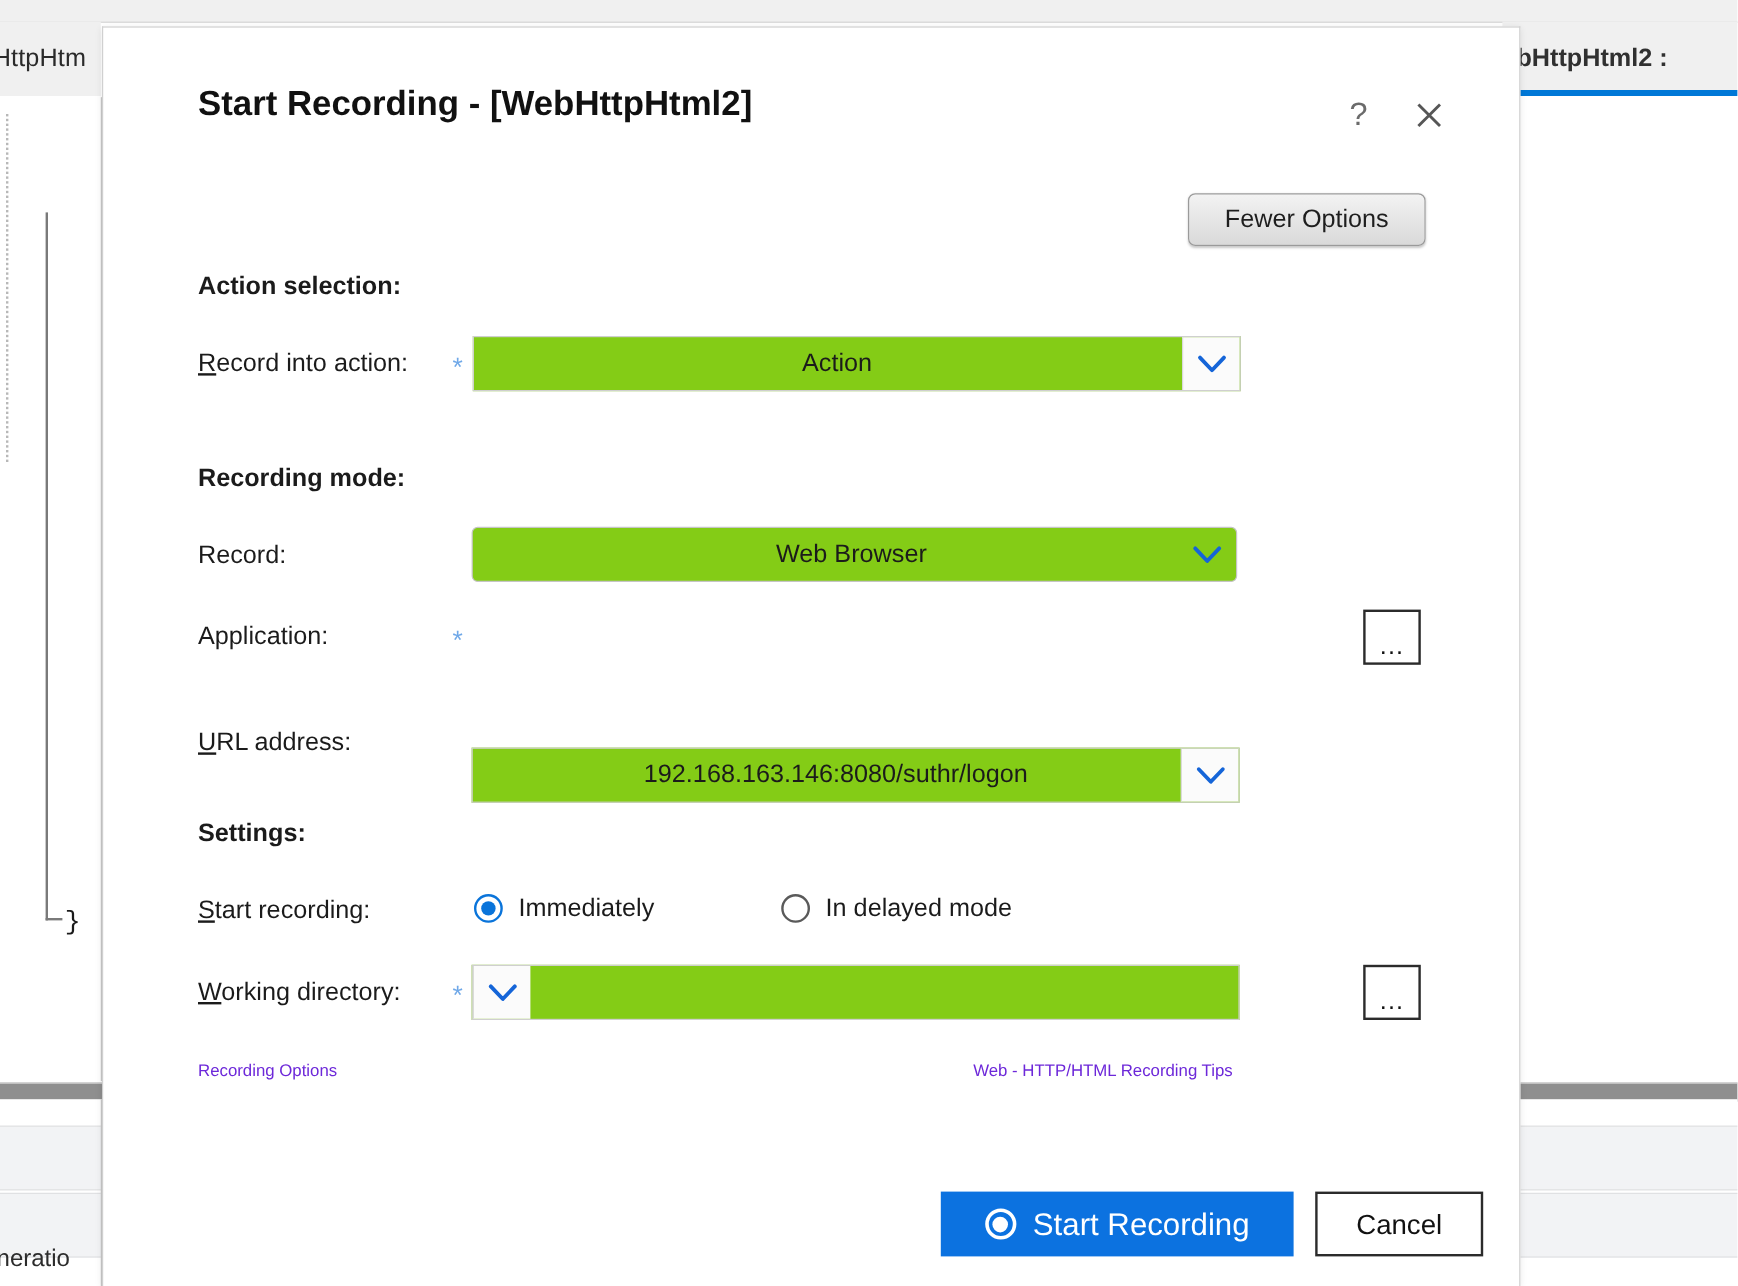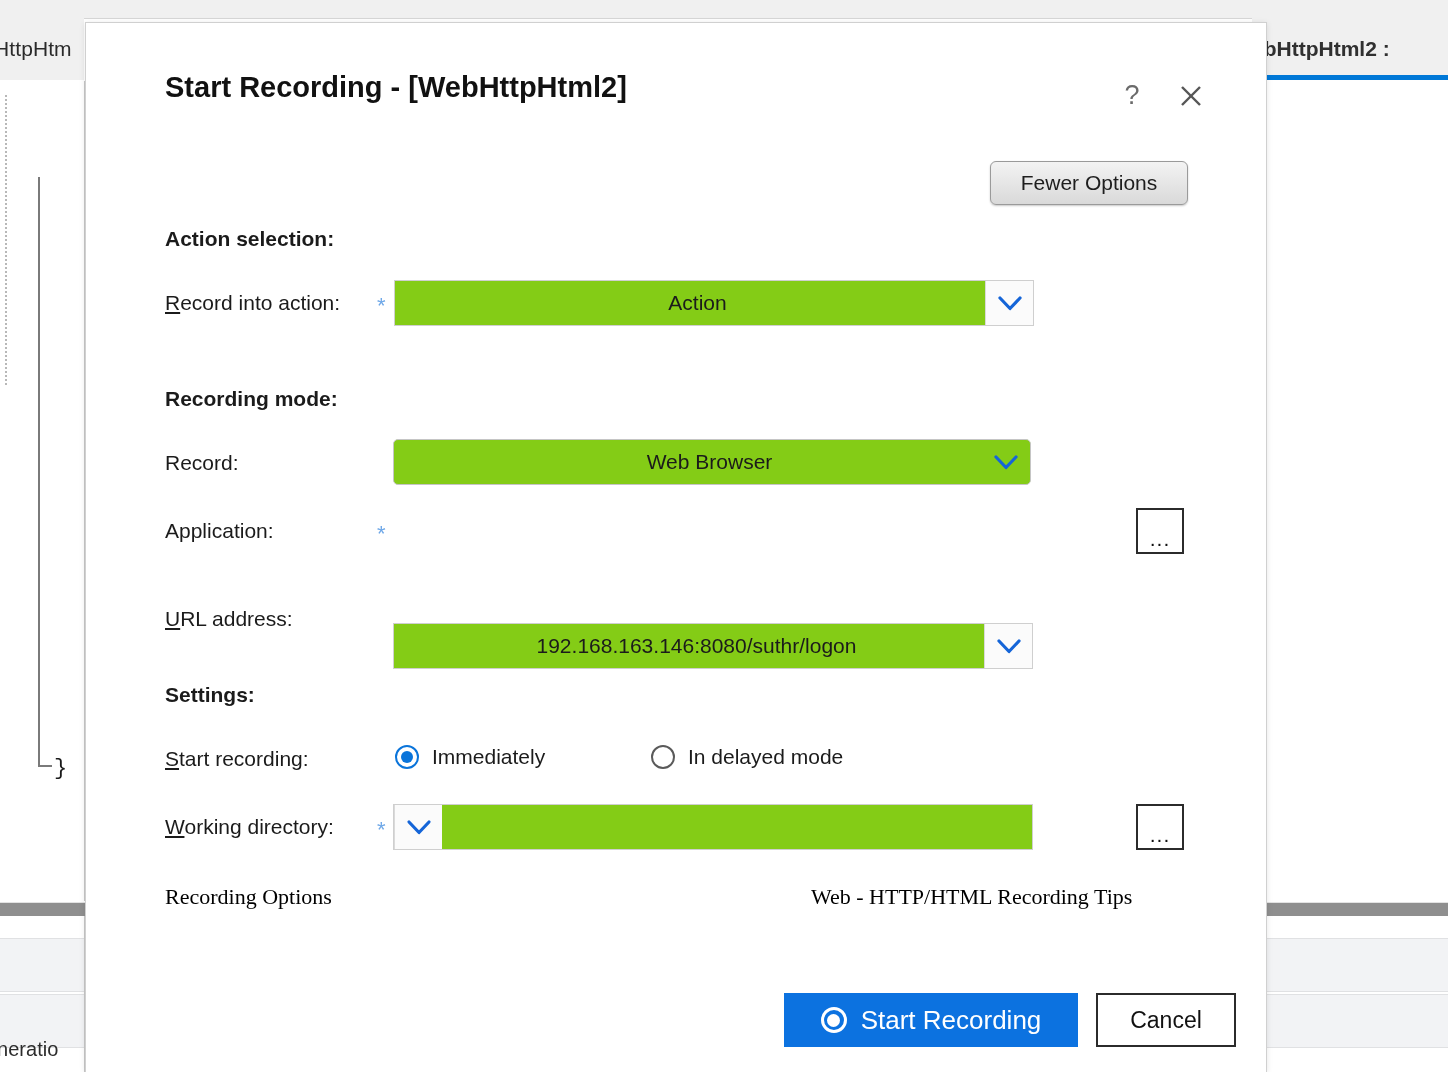--- a/index.html
+++ b/index.html
@@ -227,22 +227,22 @@
   }
   .radio.off { border-color: #5a5a5a; }
   .radio .dot {
     width: 12px; height: 12px; border-radius: 50%;
     background: #0a74da;
   }
   .radio-label { font-size: 21px; color: #1b1b1b; white-space: nowrap; }
 
   .dlg-link {
     position: absolute;
-    font-size: 22px; color: #000000;
-    white-space: nowrap; cursor: default; font-family: Liberation Serif, serif;
+    font-size: 14px; color: #6d28d9;
+    white-space: nowrap; cursor: default;
   }
   .link-rec-opts { left: 79px; top: 861px; }
   .link-tips     { left: 725px; top: 861px; }
 
   .btn-start {
     position: absolute; left: 698px; top: 970px;
     width: 294px; height: 54px;
     background: #0c72e0;
     display: flex; align-items: center; justify-content: center;
     gap: 14px;

